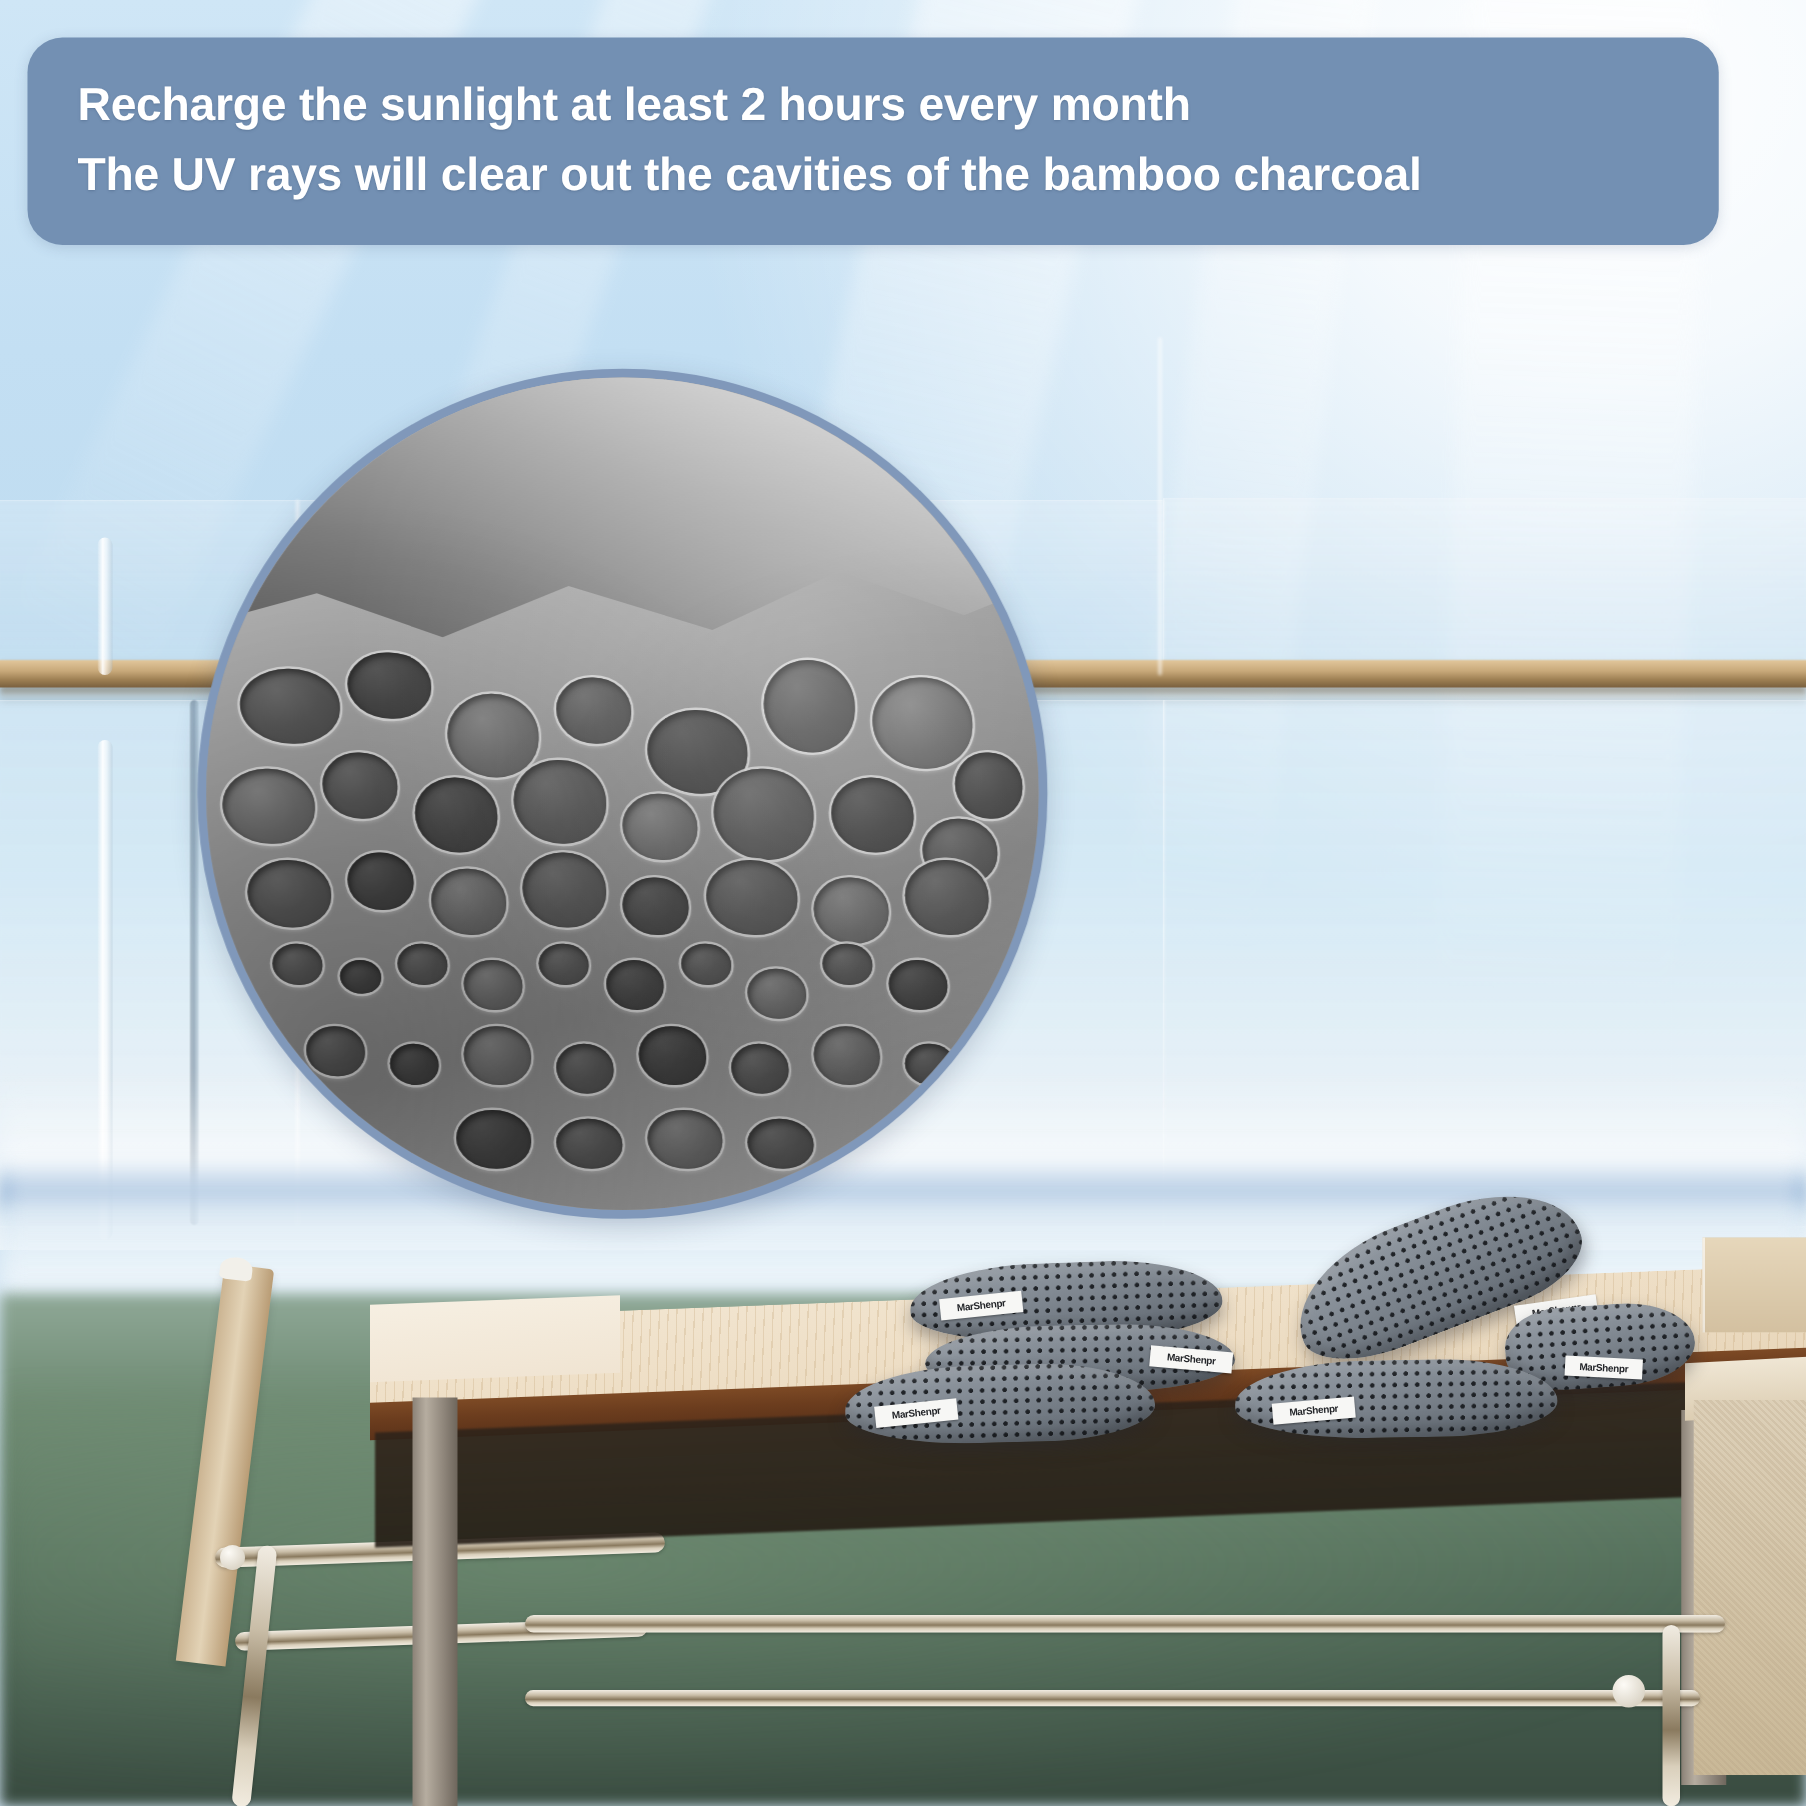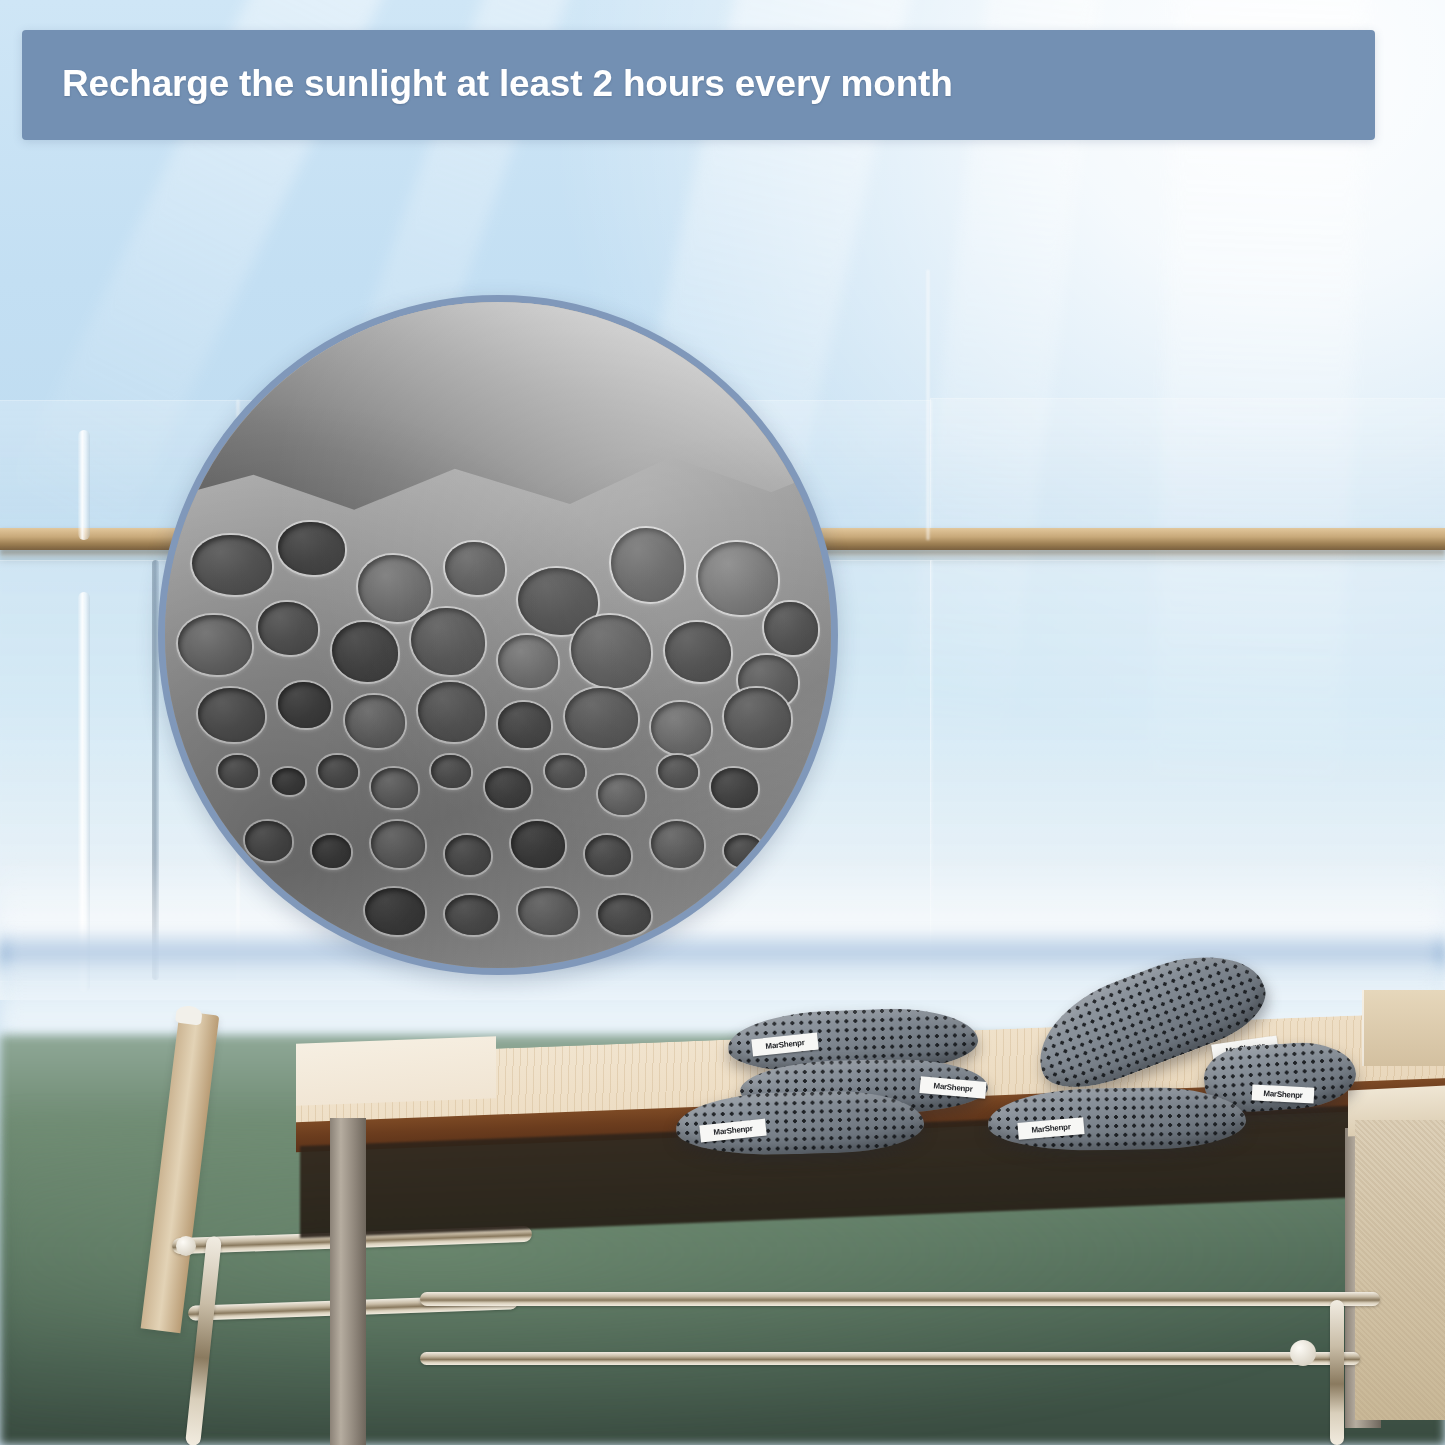--- a/index.html
+++ b/index.html
@@ -228,21 +228,21 @@
       radial-gradient(ellipse at 72% 30%,rgba(255,255,255,.20),rgba(255,255,255,0) 55%),
       radial-gradient(ellipse at 18% 82%,rgba(0,0,0,.28),rgba(0,0,0,0) 58%),
       radial-gradient(ellipse at 88% 88%,rgba(0,0,0,.22),rgba(0,0,0,0) 55%);
     pointer-events:none;
   }
 
   
   .banner{
     position:absolute;left:22px;top:30px;width:1353px;
     background:#7390b3;
-    border-radius:4px;
+    border-radius:28px;
     padding:26px 40px 28px 40px;
     box-sizing:border-box;
     box-shadow:0 2px 10px rgba(60,85,120,.18);
   }
   .banner-line{
     color:#ffffff;
     font-family:"Liberation Sans",sans-serif;
     font-weight:bold;
     font-size:37px;
     line-height:1.52;
@@ -390,15 +390,16 @@
       <div class="pore" style="left:42%;top:89%;width:8%;height:6%;"></div>
       <div class="pore lite" style="left:53%;top:88%;width:9%;height:7%;"></div>
       <div class="pore" style="left:65%;top:89%;width:8%;height:6%;"></div>
 
       <div class="sem-shade"></div>
     </div>
   </div>
 
   <div class="banner">
     <div class="banner-line">Recharge the sunlight at least 2 hours every month</div>
+    <div class="banner-line">The UV rays will clear out the cavities of the bamboo charcoal</div>
   </div>
 
 </div>
 
 </body></html>

